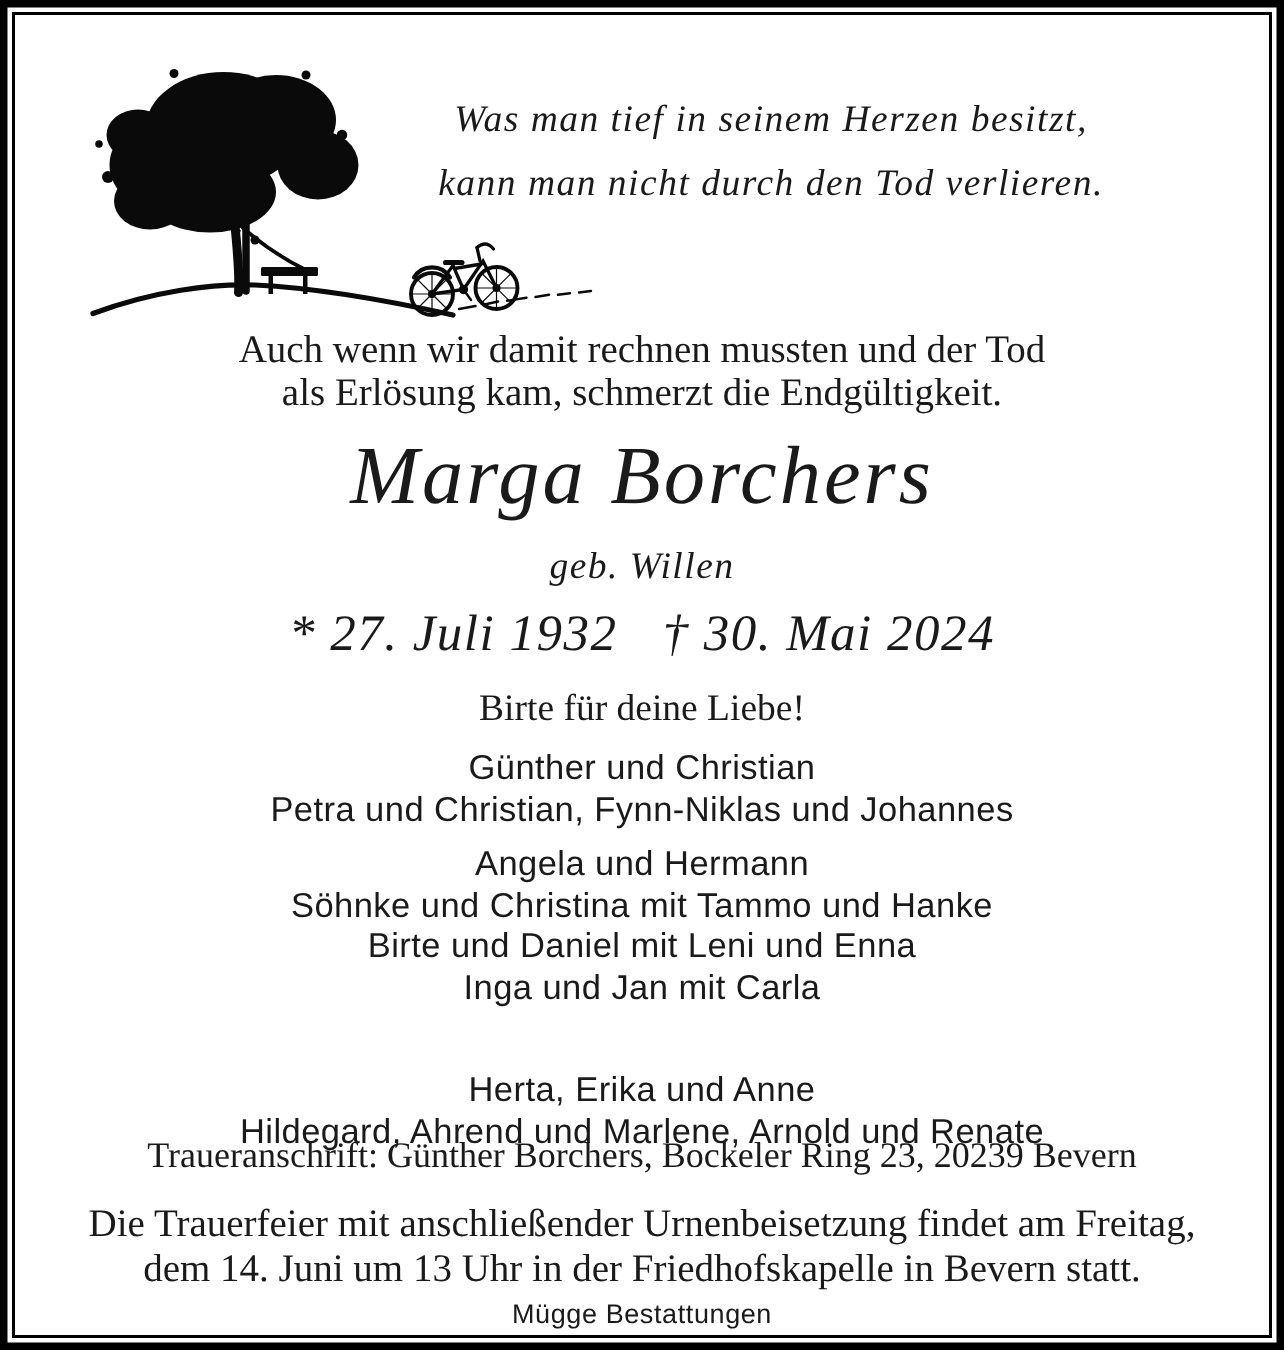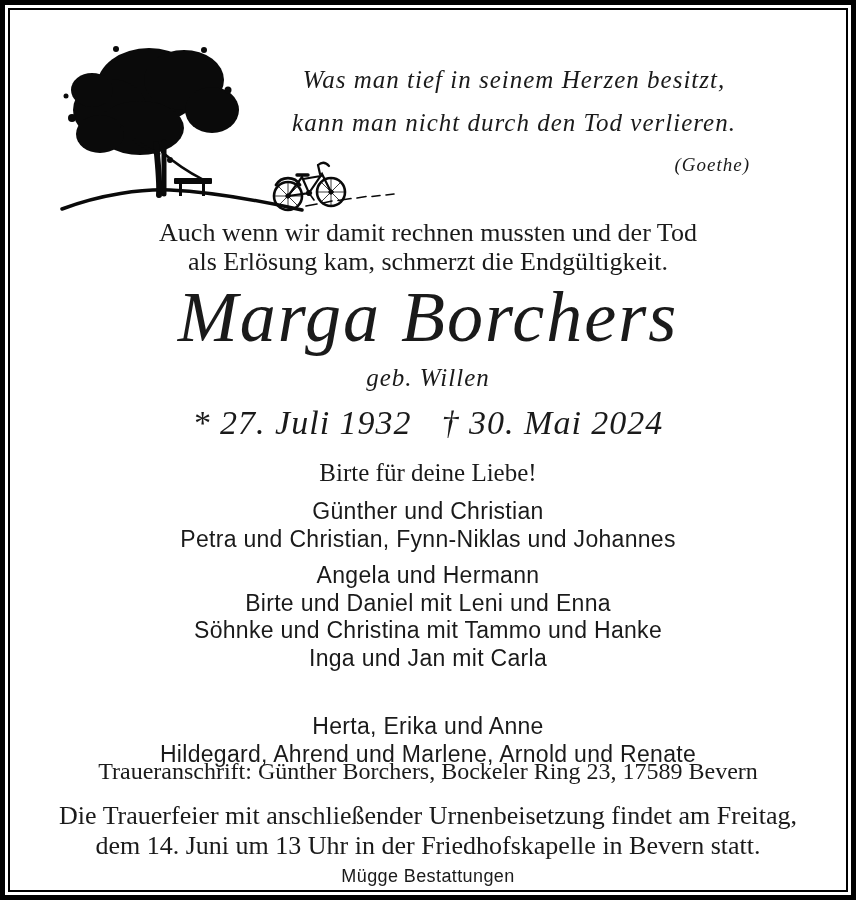--- a/index.html
+++ b/index.html
@@ -14,21 +14,21 @@
   .serif{font-family:"Liberation Serif", serif;}
   .sans{font-family:"Liberation Sans", sans-serif;}
 
   .quote-block{position:absolute;left:268px;top:58px;width:492px;text-align:center;}
   .quote-line{font-size:25px;line-height:43px;white-space:nowrap;}
   .quote-attrib{font-size:19px;text-align:right;padding-right:10px;margin-top:10px;}
 
   .illustration{position:absolute;left:52px;top:32px;}
 
   .intro{top:218px;font-size:26px;line-height:29px;}
-  .name{top:272px;font-size:72px;line-height:90px;letter-spacing:2px;}
+  .name{top:272px;font-size:55px;line-height:90px;letter-spacing:2px;}
   .birthname{top:364px;font-size:25px;}
   .dates{top:404px;font-size:34px;}
   .dates .gap{display:inline-block;width:30px;}
   .thanks{top:459px;font-size:25px;}
 
   .mourners{font-size:23px;line-height:28px;letter-spacing:.3px;}
   .g1{top:497px;}
   .g2{top:562px;line-height:27.5px;}
   .g3{top:712px;}
 
@@ -92,21 +92,20 @@
       <path d="M224,153 A14,14 0 0 1 248,153" stroke-width="2.8"></path>
     </g>
     <circle cx="257" cy="161" r="2.6" fill="#0a0a0a"></circle>
     <path d="M257,161 l5,7" stroke-width="1.6"></path>
   </g>
 </svg>
 
 <div class="quote-block hand">
   <div class="quote-line">Was man tief in seinem Herzen besitzt,</div>
   <div class="quote-line">kann man nicht durch den Tod verlieren.</div>
-  <div class="quote-attrib">(Goethe)</div>
 </div>
 
 <div class="abs intro serif">
   <div>Auch wenn wir damit rechnen mussten und der Tod</div>
   <div>als Erlösung kam, schmerzt die Endgültigkeit.</div>
 </div>
 
 <div class="abs name hand">Marga Borchers</div>
 <div class="abs birthname hand">geb. Willen</div>
 
@@ -116,30 +115,30 @@
 
 <div class="abs thanks serif">Birte für deine Liebe!</div>
 
 <div class="abs mourners g1 sans">
   <div>Günther und Christian</div>
   <div>Petra und Christian, Fynn-Niklas und Johannes</div>
 </div>
 
 <div class="abs mourners g2 sans">
   <div>Angela und Hermann</div>
+  <div>Söhnke und Christina mit Tammo und Hanke</div>
   <div>Birte und Daniel mit Leni und Enna</div>
-  <div>Söhnke und Christina mit Tammo und Hanke</div>
   <div>Inga und Jan mit Carla</div>
 </div>
 
 <div class="abs mourners g3 sans">
   <div>Herta, Erika und Anne</div>
   <div>Hildegard, Ahrend und Marlene, Arnold und Renate</div>
 </div>
 
-<div class="abs address serif">Traueranschrift: Günther Borchers, Bockeler Ring 23, 17589 Bevern</div>
+<div class="abs address serif">Traueranschrift: Günther Borchers, Bockeler Ring 23, 20239 Bevern</div>
 
 <div class="abs funeral serif">
   <div>Die Trauerfeier mit anschließender Urnenbeisetzung findet am Freitag,</div>
   <div>dem 14. Juni um 13 Uhr in der Friedhofskapelle in Bevern statt.</div>
 </div>
 
 <div class="abs home sans">Mügge Bestattungen</div>
 
 </body></html>

